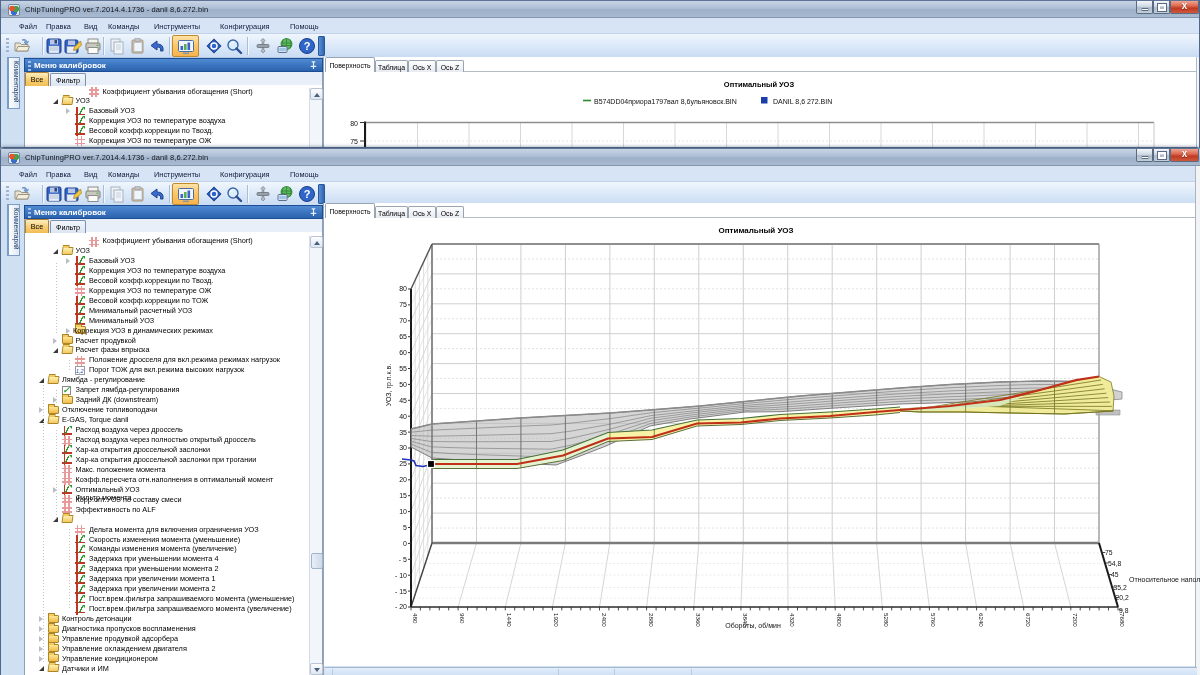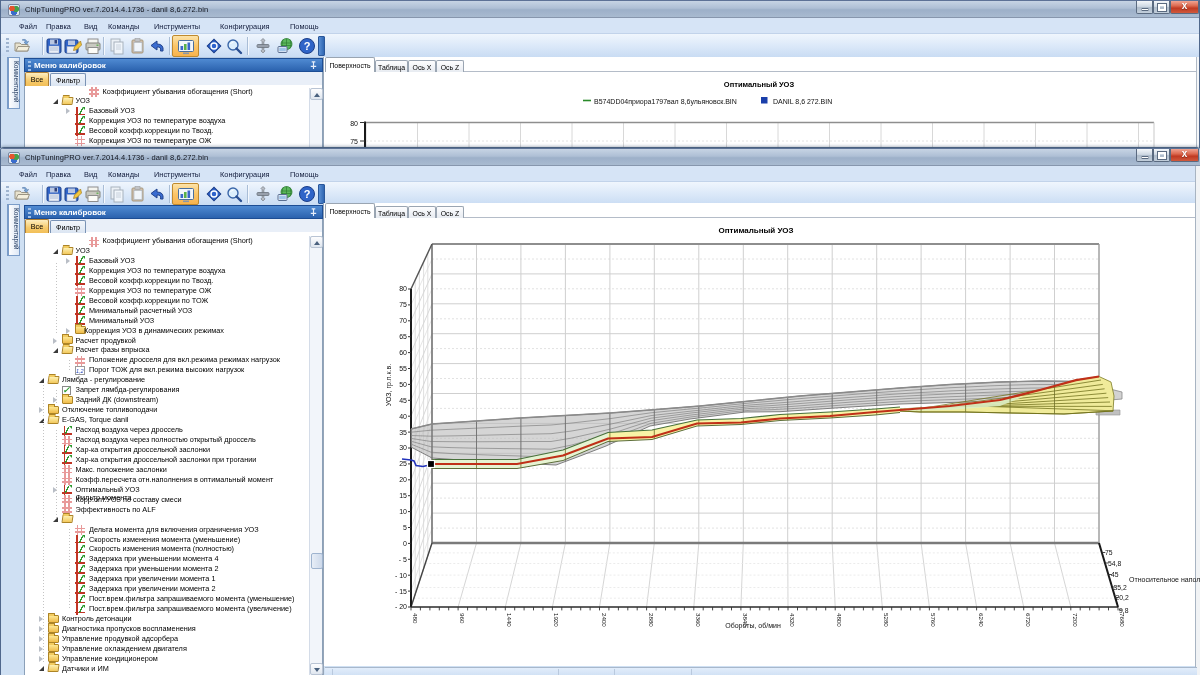--- a/index.html
+++ b/index.html
@@ -372,21 +372,21 @@
 <i class="m1" style="left:74.0px;top:138.2px"></i>
 <span class="trow" style="left:88.0px;top:137.8px">Коррекция УОЗ по температуре ОЖ</span>
 <i class="m2" style="left:74.0px;top:148.2px"></i>
 <span class="trow" style="left:88.0px;top:147.7px">Весовой коэфф.коррекции по ТОЖ</span>
 <i class="m2" style="left:74.0px;top:158.1px"></i>
 <span class="trow" style="left:88.0px;top:157.6px">Минимальный расчетный УОЗ</span>
 <i class="m2" style="left:74.0px;top:168.1px"></i>
 <span class="trow" style="left:88.0px;top:167.6px">Минимальный УОЗ</span>
 <i class="col" style="left:65.0px;top:179.6px"></i>
 <i class="fc" style="left:74.0px;top:178.1px"></i>
-<span class="trow" style="left:83px;top:177.6px">Коррекция УОЗ в динамических режимах</span>
+<span class="trow" style="left:72px;top:177.6px">Коррекция УОЗ в динамических режимах</span>
 <i class="col" style="left:51.5px;top:189.5px"></i>
 <i class="fc" style="left:60.5px;top:188.0px"></i>
 <span class="trow" style="left:74.5px;top:187.5px">Расчет продувкой</span>
 <i class="exp" style="left:51.5px;top:199.9px"></i>
 <i class="fo" style="left:60.5px;top:197.9px"></i>
 <span class="trow" style="left:74.5px;top:197.4px">Расчет фазы впрыска</span>
 <i class="m1" style="left:74.0px;top:207.9px"></i>
 <span class="trow" style="left:88.0px;top:207.4px">Положение дросселя для вкл.режима режимах нагрузок</span>
 <i class="mc" style="left:74.0px;top:217.8px"></i>
 <span class="trow" style="left:88.0px;top:217.3px">Порог ТОЖ для вкл.режима высоких нагрузок</span>
@@ -406,39 +406,39 @@
 <span class="trow" style="left:61.0px;top:267.1px">E-GAS, Torque danil</span>
 <i class="m2" style="left:60.5px;top:277.5px"></i>
 <span class="trow" style="left:74.5px;top:277.0px">Расход воздуха через дроссель</span>
 <i class="m1" style="left:60.5px;top:287.5px"></i>
 <span class="trow" style="left:74.5px;top:287.0px">Расход воздуха через полностью открытый дроссель</span>
 <i class="m2" style="left:60.5px;top:297.4px"></i>
 <span class="trow" style="left:74.5px;top:296.9px">Хар-ка открытия дроссельной заслонки</span>
 <i class="m2" style="left:60.5px;top:307.4px"></i>
 <span class="trow" style="left:74.5px;top:306.9px">Хар-ка открытия дроссельной заслонки при трогании</span>
 <i class="m1" style="left:60.5px;top:317.4px"></i>
-<span class="trow" style="left:74.5px;top:316.9px">Макс. положение заслонки</span>
+<span class="trow" style="left:74.5px;top:316.9px">Макс. положение момента</span>
 <i class="m1" style="left:60.5px;top:327.3px"></i>
 <span class="trow" style="left:74.5px;top:326.8px">Коэфф.пересчета отн.наполнения в оптимальный момент</span>
 <i class="col" style="left:51.5px;top:338.8px"></i>
 <i class="m2" style="left:60.5px;top:337.2px"></i>
 <span class="trow" style="left:74.5px;top:336.8px">Оптимальный УОЗ</span>
 <i class="m1" style="left:60.5px;top:347.2px"></i>
 <span class="trow" style="left:74.5px;top:346.7px">Корр.опт.УОЗ по составу смеси</span>
 <i class="m1" style="left:60.5px;top:357.1px"></i>
 <span class="trow" style="left:74.5px;top:356.6px">Эффективность по ALF</span>
 <i class="exp" style="left:51.5px;top:369.1px"></i>
 <i class="fo" style="left:60.5px;top:367.1px"></i>
 <span class="trow" style="left:74.5px;top:345px">Фильтр момента</span>
 <i class="m1" style="left:74.0px;top:377.0px"></i>
 <span class="trow" style="left:88.0px;top:376.5px">Дельта момента для включения ограничения УОЗ</span>
 <i class="m2" style="left:74.0px;top:387.0px"></i>
 <span class="trow" style="left:88.0px;top:386.5px">Скорость изменения момента (уменьшение)</span>
 <i class="m2" style="left:74.0px;top:396.9px"></i>
-<span class="trow" style="left:88.0px;top:396.4px">Скорость изменения момента (полностью)</span>
+<span class="trow" style="left:88.0px;top:396.4px">Команды изменения момента (увеличение)</span>
 <i class="m2" style="left:74.0px;top:406.9px"></i>
 <span class="trow" style="left:88.0px;top:406.4px">Задержка при уменьшении момента 4</span>
 <i class="m2" style="left:74.0px;top:416.8px"></i>
 <span class="trow" style="left:88.0px;top:416.3px">Задержка при уменьшении момента 2</span>
 <i class="m2" style="left:74.0px;top:426.8px"></i>
 <span class="trow" style="left:88.0px;top:426.3px">Задержка при увеличении момента 1</span>
 <i class="m2" style="left:74.0px;top:436.8px"></i>
 <span class="trow" style="left:88.0px;top:436.2px">Задержка при увеличении момента 2</span>
 <i class="m2" style="left:74.0px;top:446.7px"></i>
 <span class="trow" style="left:88.0px;top:446.2px">Пост.врем.фильтра запрашиваемого момента (уменьшение)</span>

